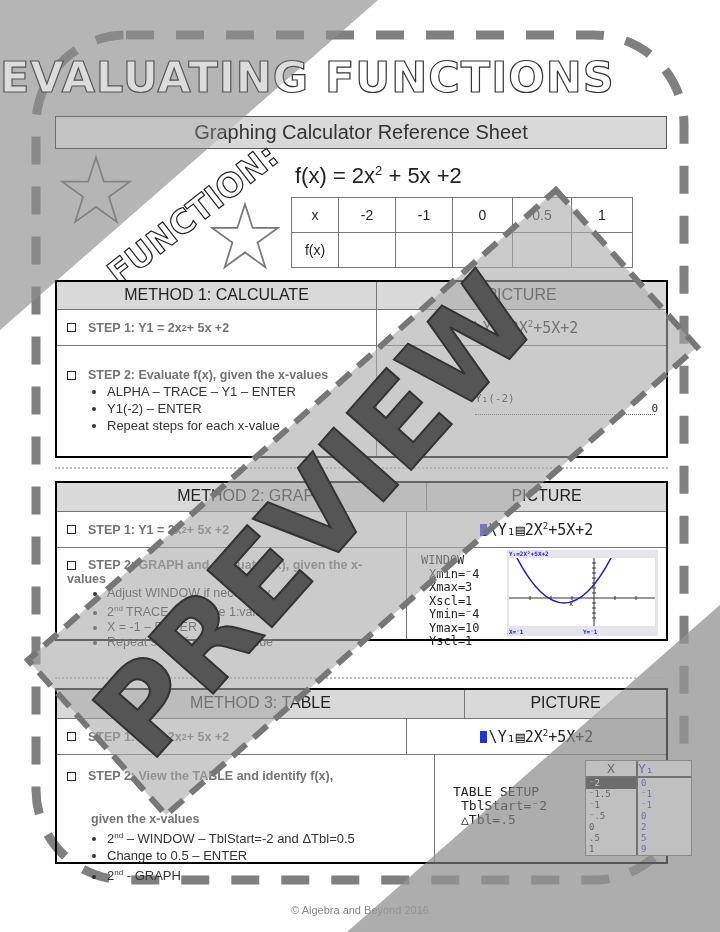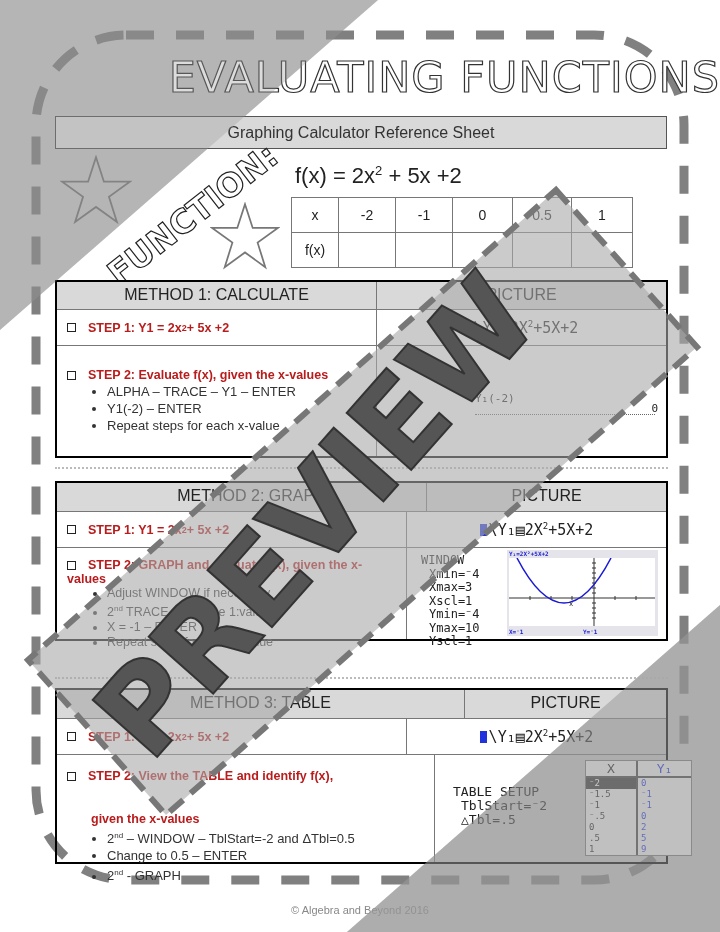--- a/index.html
+++ b/index.html
@@ -1,33 +1,33 @@
 <!DOCTYPE html>
 <html><head>
 <meta charset="utf-8">
 <style>
   html,body{margin:0;padding:0;}
   body{width:720px;height:932px;position:relative;overflow:hidden;background:#fff;font-family:"DejaVu Sans",sans-serif;color:#222;}
   .abs{position:absolute;}
   .tri-tl{left:0;top:0;width:720px;height:932px;pointer-events:none;}
   .frame{left:0;top:0;width:720px;height:932px;pointer-events:none;}
-  .title{left:0;top:52px;width:720px;text-align:right;font-family:"DejaVu Sans",sans-serif;font-weight:normal;font-size:43px;letter-spacing:1px;color:#fff;-webkit-text-stroke:1.2px #333;}
-  .subtitle-bar{left:55px;top:116px;width:612px;height:33px;background:#d9d9d9;border:1px solid #555;box-sizing:border-box;text-align:center;font-family:"Liberation Sans",sans-serif;font-size:16px;line-height:31px;color:#333;}
+  .title{left:0;top:52px;width:720px;text-align:left;font-family:"DejaVu Sans",sans-serif;font-weight:bold;font-size:43px;letter-spacing:1px;color:#fff;-webkit-text-stroke:1.2px #333;}
+  .subtitle-bar{left:55px;top:116px;width:612px;height:33px;background:#d9d9d9;border:1px solid #555;box-sizing:border-box;text-align:center;font-family:"Liberation Sans",sans-serif;font-size:20px;line-height:31px;color:#333;}
   .function-word{left:82px;top:200px;font-family:"DejaVu Sans",sans-serif;font-weight:bold;font-size:33px;color:#fff;-webkit-text-stroke:1.2px #222;transform:rotate(-38deg);transform-origin:left top;white-space:nowrap;}
   .func-expr{left:295px;top:163px;font-family:"Liberation Sans",sans-serif;font-size:22px;color:#222;}
   .func-expr sup{font-size:13px;}
   table.xv{position:absolute;left:291px;top:197px;border-collapse:collapse;font-family:"Liberation Sans",sans-serif;font-size:14px;}
   table.xv td{border:1px solid #777;height:34px;text-align:center;padding:0;}
   .method{position:absolute;left:55px;width:613px;border:2px solid #000000;box-sizing:border-box;border-collapse:collapse;}
   .mrow{display:flex;border-bottom:1px solid #777;box-sizing:border-box;}
   .mrow:last-child{border-bottom:none;}
   .mcell-l{border-right:1px solid #777;box-sizing:border-box;padding:0 10px;}
   .mcell-r{flex:1;box-sizing:border-box;position:relative;}
   .mhead{background:#d9d9d9;font-family:"Liberation Sans",sans-serif;font-size:16px;color:#222;text-align:center;line-height:26px;}
-  .step{font-family:"Liberation Sans",sans-serif;font-weight:bold;font-size:12.5px;color:#b91c1c;}
+  .step{font-family:"Liberation Sans",sans-serif;font-weight:bold;font-size:12.5px;color:#737373;}
   .step .cb{display:inline-block;width:9px;height:9px;border:1.5px solid #222;margin-right:12px;vertical-align:middle;box-sizing:border-box;}
   .step sup{font-size:9px;}
   ul.bul{margin:1px 0 0 0;padding-left:40px;font-family:"Liberation Sans",sans-serif;font-size:13px;color:#333;list-style:disc;}
   ul.bul li{line-height:17px;}
   ul.bul sup{font-size:8px;}
   .calc-eq{text-align:center;font-family:"DejaVu Sans Mono",monospace;font-size:15px;color:#222;}
   .calc-eq .cursor{display:inline-block;width:7px;height:12px;background:#2233dd;vertical-align:-1px;margin-right:2px;}
   .calc-eq sup{font-size:9px;}
   .mono{font-family:"DejaVu Sans Mono",monospace;color:#222;}
   .sep{position:absolute;left:55px;width:613px;height:0;border-top:2px dotted #bbb;}
@@ -217,21 +217,21 @@
     </div>
     <div class="mcell-r">
       <div class="abs mono" style="left:18px;top:30px;font-size:13px;line-height:14px;">
         <div>TABLE SETUP</div>
         <div style="padding-left:8px;">TblStart=⁻2</div>
         <div style="padding-left:8px;">△Tbl=.5</div>
       </div>
       <div class="abs mono" style="left:150px;top:5px;width:105px;border:1px solid #777;background:#eee;font-size:9px;">
         <div style="display:flex;border-bottom:2px solid #444;font-size:13px;">
           <div style="width:50px;text-align:center;border-right:2px solid #444;">X</div>
-          <div style="flex:1;text-align:center;color:#2233dd;">Y₁</div>
+          <div style="flex:1;color:#2233dd;">Y₁</div>
         </div>
         <div style="display:flex;">
           <div style="width:50px;border-right:2px solid #444;line-height:11px;">
             <div style="background:#333;color:#fff;padding-left:3px;">⁻2</div>
             <div style="padding-left:3px;">⁻1.5</div>
             <div style="padding-left:3px;">⁻1</div>
             <div style="padding-left:3px;">⁻.5</div>
             <div style="padding-left:3px;">0</div>
             <div style="padding-left:3px;">.5</div>
             <div style="padding-left:3px;">1</div>

